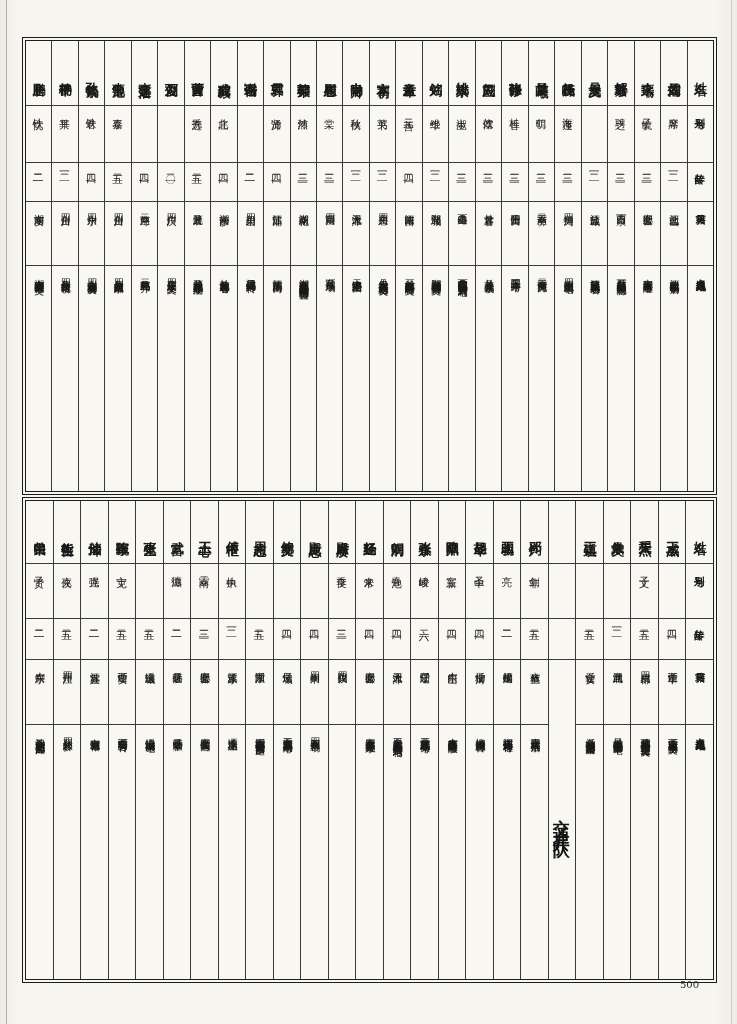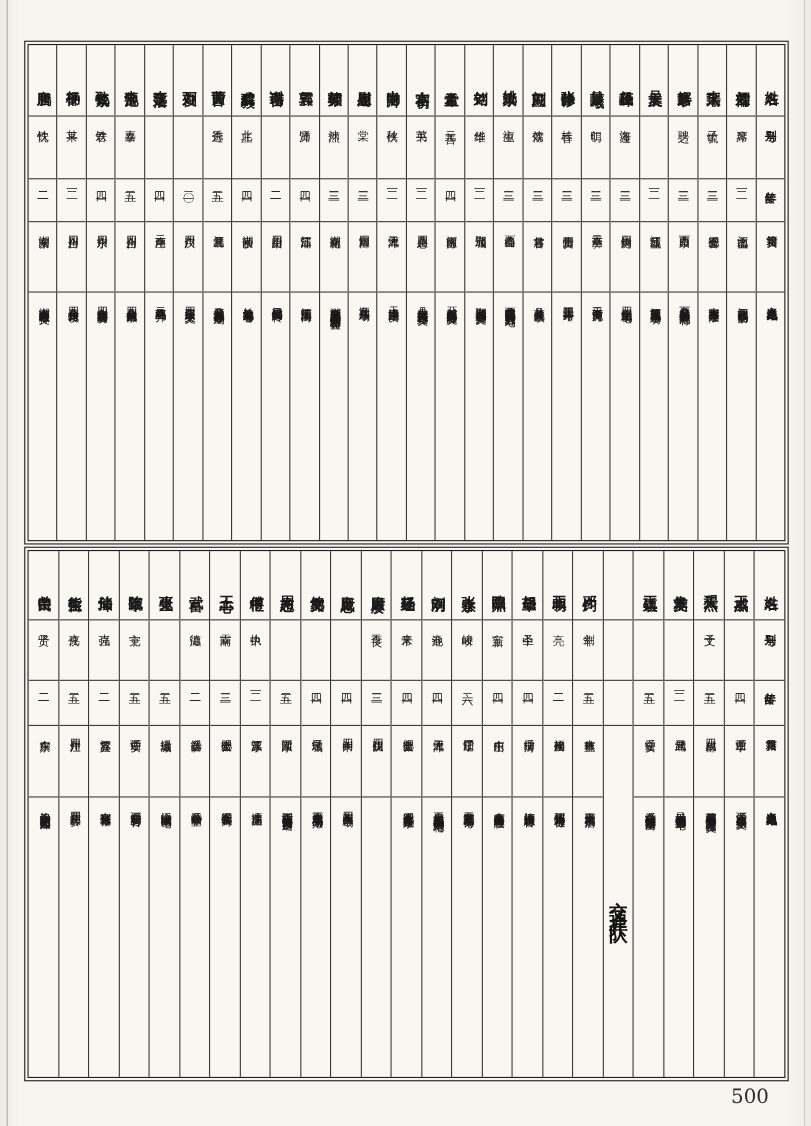--- a/index.html
+++ b/index.html
@@ -19,21 +19,21 @@
   .cell-alias{height:52px;padding:4px 0 0;font-size:10.5px;letter-spacing:1px;}
   .cell-age{height:35px;padding:3px 0 0;font-size:10.5px;}
   .cell-native{height:59px;padding:4px 0 0;font-size:10px;letter-spacing:.5px;}
   .cell-addr{flex:1;padding:5px 0 2px;font-size:10px;line-height:12.5px;letter-spacing:.5px;}
   #table-bottom .cell-name{height:62px;}
   #table-bottom .cell-alias{height:50px;}
   #table-bottom .cell-age{height:37px;}
   #table-bottom .cell-native{height:60px;}
   .col-section .cell-sec{flex:1;border-top:1px solid #3a3a3a;writing-mode:vertical-rl;text-orientation:upright;display:flex;justify-content:center;align-items:center;font-size:17px;font-weight:bold;letter-spacing:7px;color:#141414;}
   .hdr span{font-weight:bold;}
-  .page-num{position:absolute;right:38px;bottom:16px;font-size:18px;color:#2e2e2e;font-family:"DejaVu Serif","Liberation Serif",serif;}
+  .page-num{position:absolute;right:38px;bottom:34px;font-size:10px;color:#2e2e2e;font-family:"DejaVu Serif","Liberation Serif",serif;}
 </style>
 </head>
 <body>
 
 <div class="page">
   <div class="rtable" id="table-top">
       <div class="col">
         <div class="cell cell-name hdr">
           <span>姓名</span>
         </div>

